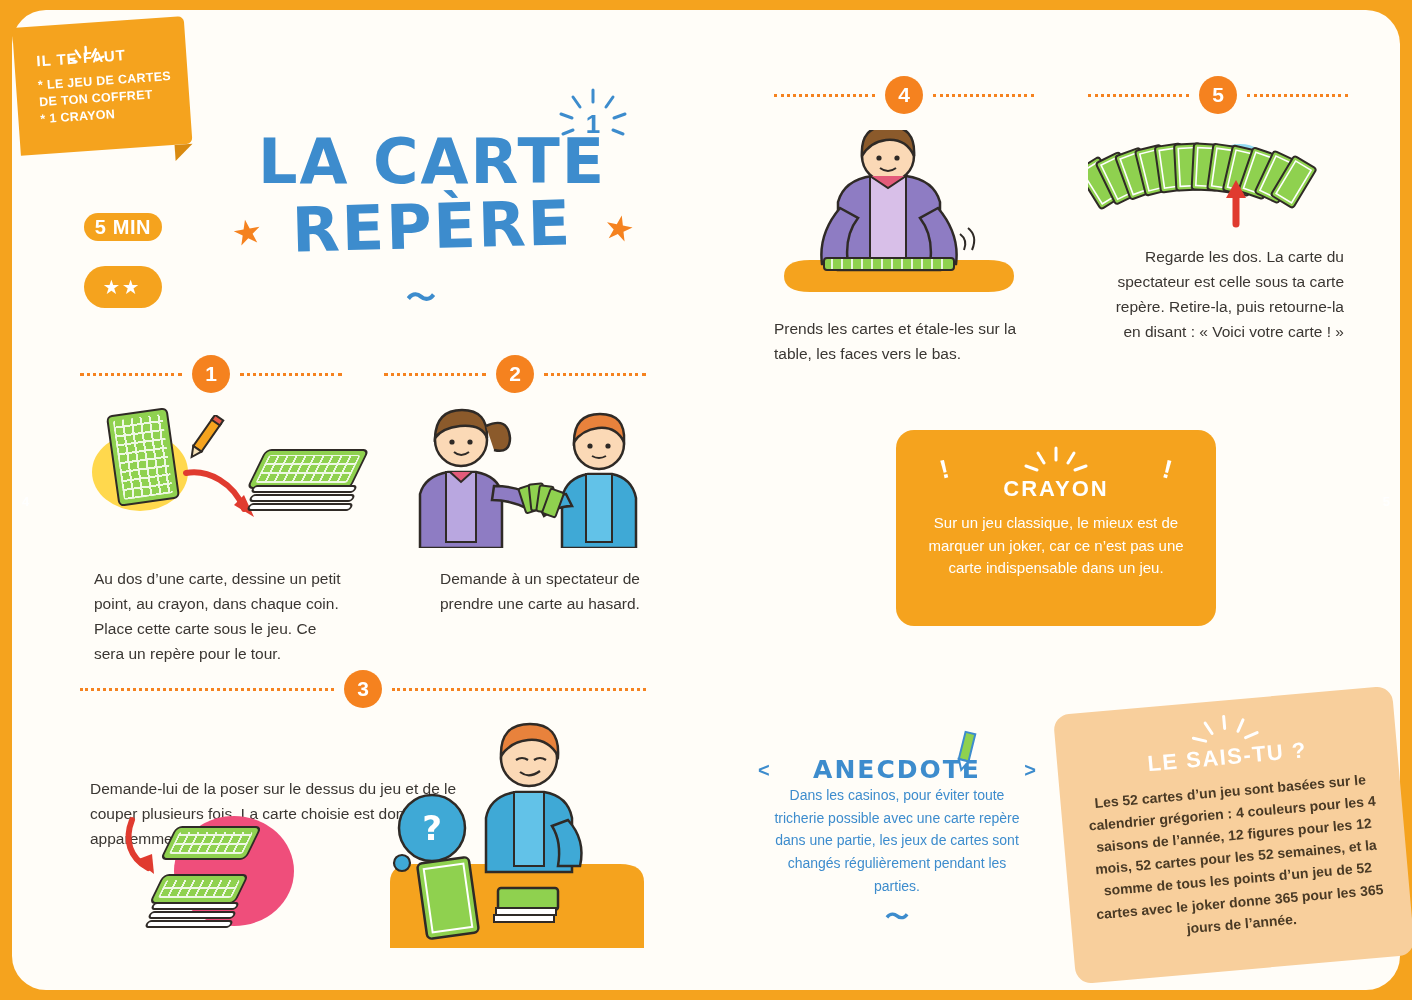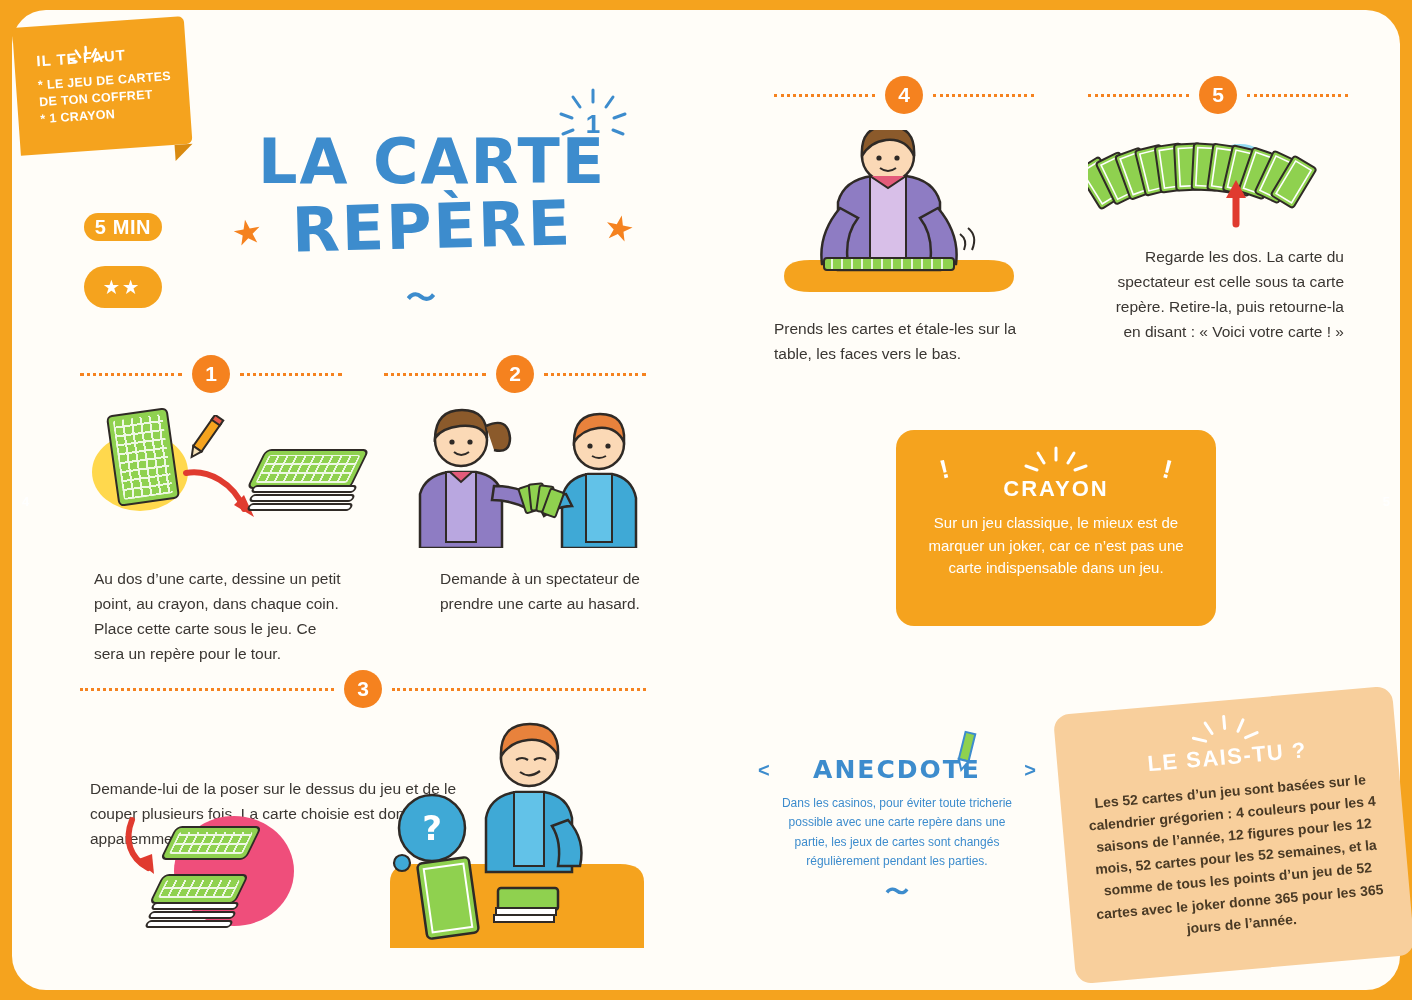--- a/index.html
+++ b/index.html
@@ -163,21 +163,21 @@
   }
   .bang.l { left:44px; top:24px; transform:rotate(-14deg); }
   .bang.r { right:44px; top:24px; transform:rotate(14deg); }
 
   
   .anecdote { position:absolute; left:760px; top:745px; width:250px; text-align:center; color:#3d8ccd;}
   .anecdote .ttl {
     font-size:25px; font-weight:bold; letter-spacing:2px;
     font-family:"DejaVu Sans", sans-serif;
   }
-  .anecdote .ax { font-size:12px; line-height:1.62; margin-top:10px; }
+  .anecdote .ax { font-size:14px; line-height:1.62; }
   .anec-chev { position:absolute; font-size:20px; font-weight:bold; color:#3d8ccd; }
   .anec-sq { color:#3d8ccd; font-size:24px; font-weight:bold; margin-top:4px; display:block;}
 
   
   .saistu {
     position:absolute; left:1052px; top:690px; width:340px; height:270px;
     background:#f8cf9c; border-radius:16px;
     transform:rotate(-5deg);
     color:#4a3a25; padding:22px 26px;
     text-align:center;

